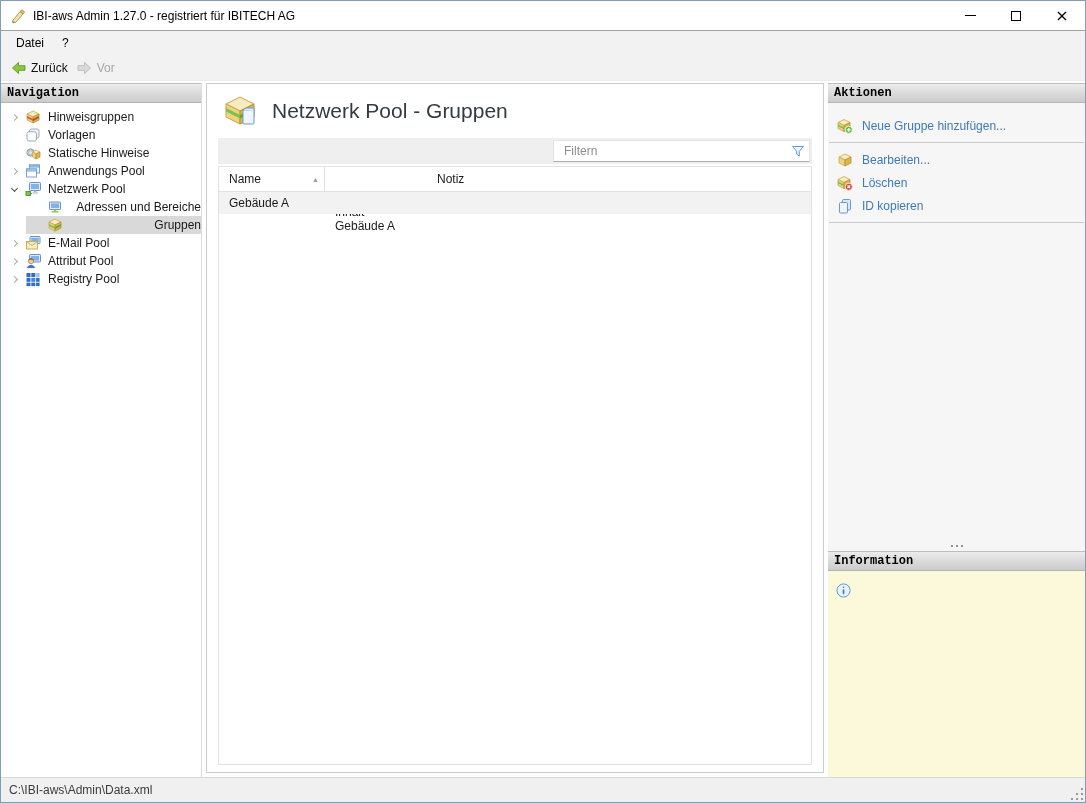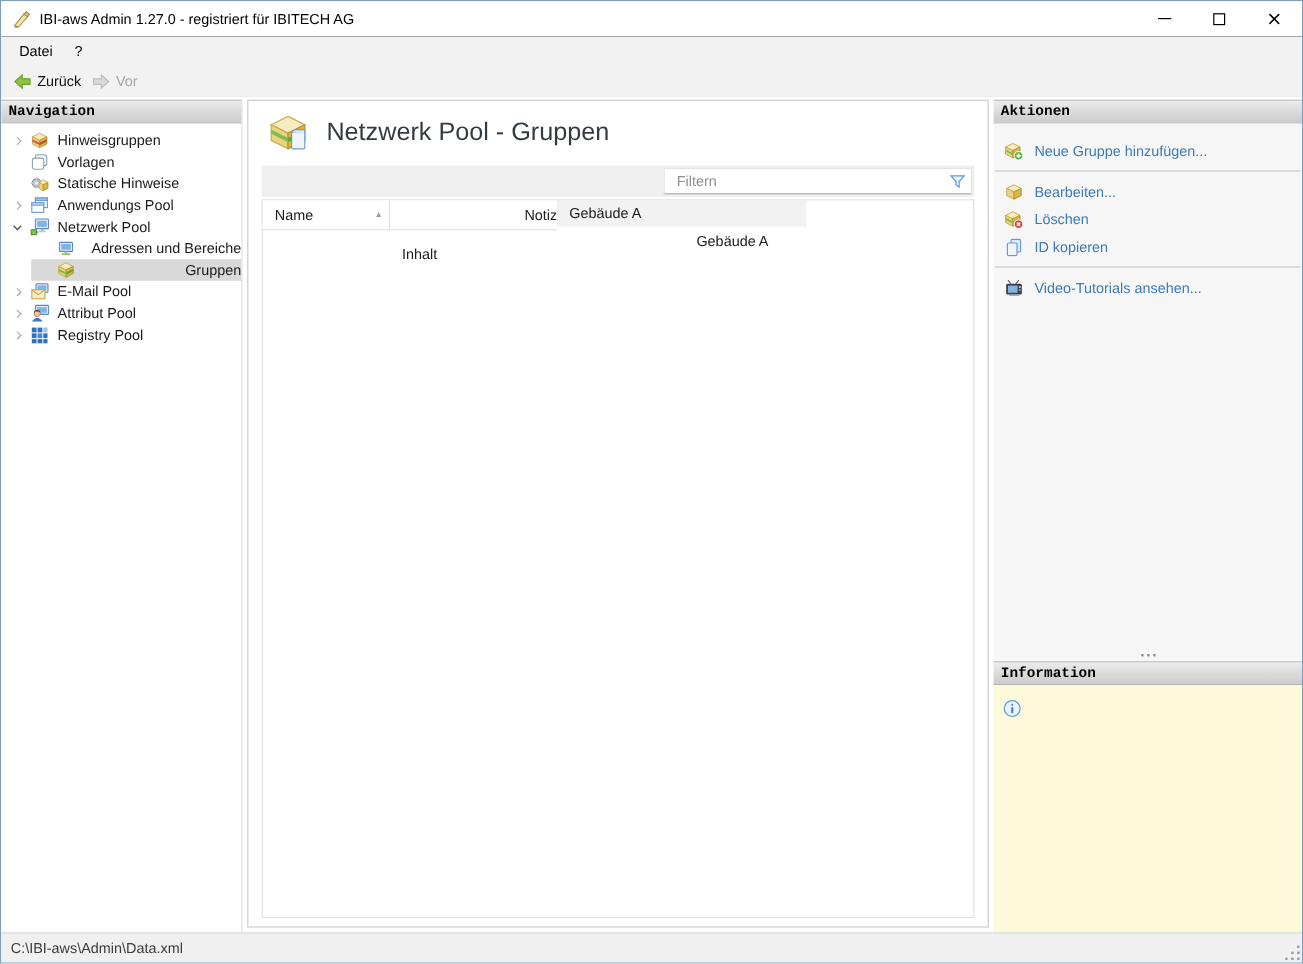--- a/index.html
+++ b/index.html
@@ -52,21 +52,21 @@
   .center-panel{flex:1;margin:0 4px 4px 4px;border:1px solid #cccccc;background:#fff;display:flex;flex-direction:column;min-width:0;justify-content:center;}
   .content-head{display:flex;align-items:center;padding:11px 0 12px 16px;flex:0 0 auto;}
   .big-icon{width:36px;height:31px;display:inline-flex;flex:0 0 auto;}
   .page-title{margin-left:13px;font-size:21px;color:#333a42;white-space:nowrap;}
   .content-body{flex:1;display:flex;flex-direction:column;padding:0 11px 7px 11px;min-height:0;}
   .filter-band{height:26px;flex:0 0 auto;background:#efefef;display:flex;align-items:center;justify-content:flex-end;padding:0 2px;}
   .filter-box{width:257px;height:22px;background:#fff;border:1px solid #e4e4e4;border-bottom:1px solid #ababab;display:flex;align-items:center;}
   .filter-box input{flex:1;border:none;outline:none;height:18px;padding:0 0 0 10px;font:inherit;color:#1a1a1a;background:transparent;}
   .filter-box input::placeholder{color:#8e8e8e;opacity:1;}
   .funnel{width:22px;flex:0 0 auto;display:flex;justify-content:center;}
-  .listview{flex:1;margin-top:2px;border:1px solid #e2e2e2;background:#fff;display:flex;flex-direction:row;min-height:0;}
+  .listview{flex:1;margin-top:2px;border:1px solid #e2e2e2;background:#fff;display:flex;flex-direction:column;min-height:0;}
   .lv-header{height:25px;flex:0 0 auto;display:flex;border-bottom:1px solid #e2e2e2;background:#fff;}
   .lv-col{display:flex;align-items:center;padding-left:10px;color:#1a1a1a;}
   .lv-col.c1,.lv-cell.c1{width:106px;flex:0 0 auto;}
   .lv-col.c2,.lv-cell.c2{width:102px;flex:0 0 auto;margin-top:45px;}
   .lv-col.c3,.lv-cell.c3{flex:1;}
   .lv-col.c1,.lv-col.c2{border-right:1px solid #e2e2e2;}
   .lv-col.c1{justify-content:space-between;padding-right:5px;}
   .sort{font-size:7px;color:#9b9b9b;line-height:1;}
   .lv-row{height:22px;flex:0 0 auto;display:flex;align-items:center;background:#f2f2f2;}
   .lv-cell{padding-left:10px;}
@@ -399,33 +399,20 @@
             <svg width="16" height="16" viewBox="0 0 16 16">
               <rect x="5.5" y="1.5" width="8" height="10.5" rx="1" fill="#dbe9f7" stroke="#6b9bd2" stroke-width="1"></rect>
               <rect x="2.5" y="4.5" width="8" height="10.5" rx="1" fill="#eef5fc" stroke="#6b9bd2" stroke-width="1"></rect>
             </svg>
           </span>
           <span>ID kopieren</span>
         </div>
 
         <div class="action-sep"></div>
 
-        <div class="action-item">
-          <span class="aico">
-            <svg width="16" height="16" viewBox="0 0 16 16">
-              <path d="M5.5 4.5 L3 1.5 M9.5 4.5 L12 1.5" stroke="#666666" stroke-width="1"></path>
-              <rect x="1.5" y="4.5" width="13" height="9" rx="1.2" fill="#3a3f45"></rect>
-              <rect x="3" y="6" width="8" height="6" fill="#7fb2e5"></rect>
-              <rect x="12" y="6.5" width="1.6" height="1.6" fill="#c4c9cf"></rect>
-              <rect x="12" y="9" width="1.6" height="1.6" fill="#8f969e"></rect>
-              <rect x="4" y="13.5" width="8" height="1" fill="#8f969e"></rect>
-            </svg>
-          </span>
-          <span>Video-Tutorials ansehen...</span>
-        </div>
 
       </div>
 
       <div class="h-splitter">
           <i></i>
           <i></i>
           <i></i>
         </div>
 
       <div class="panel-header">Information</div>

